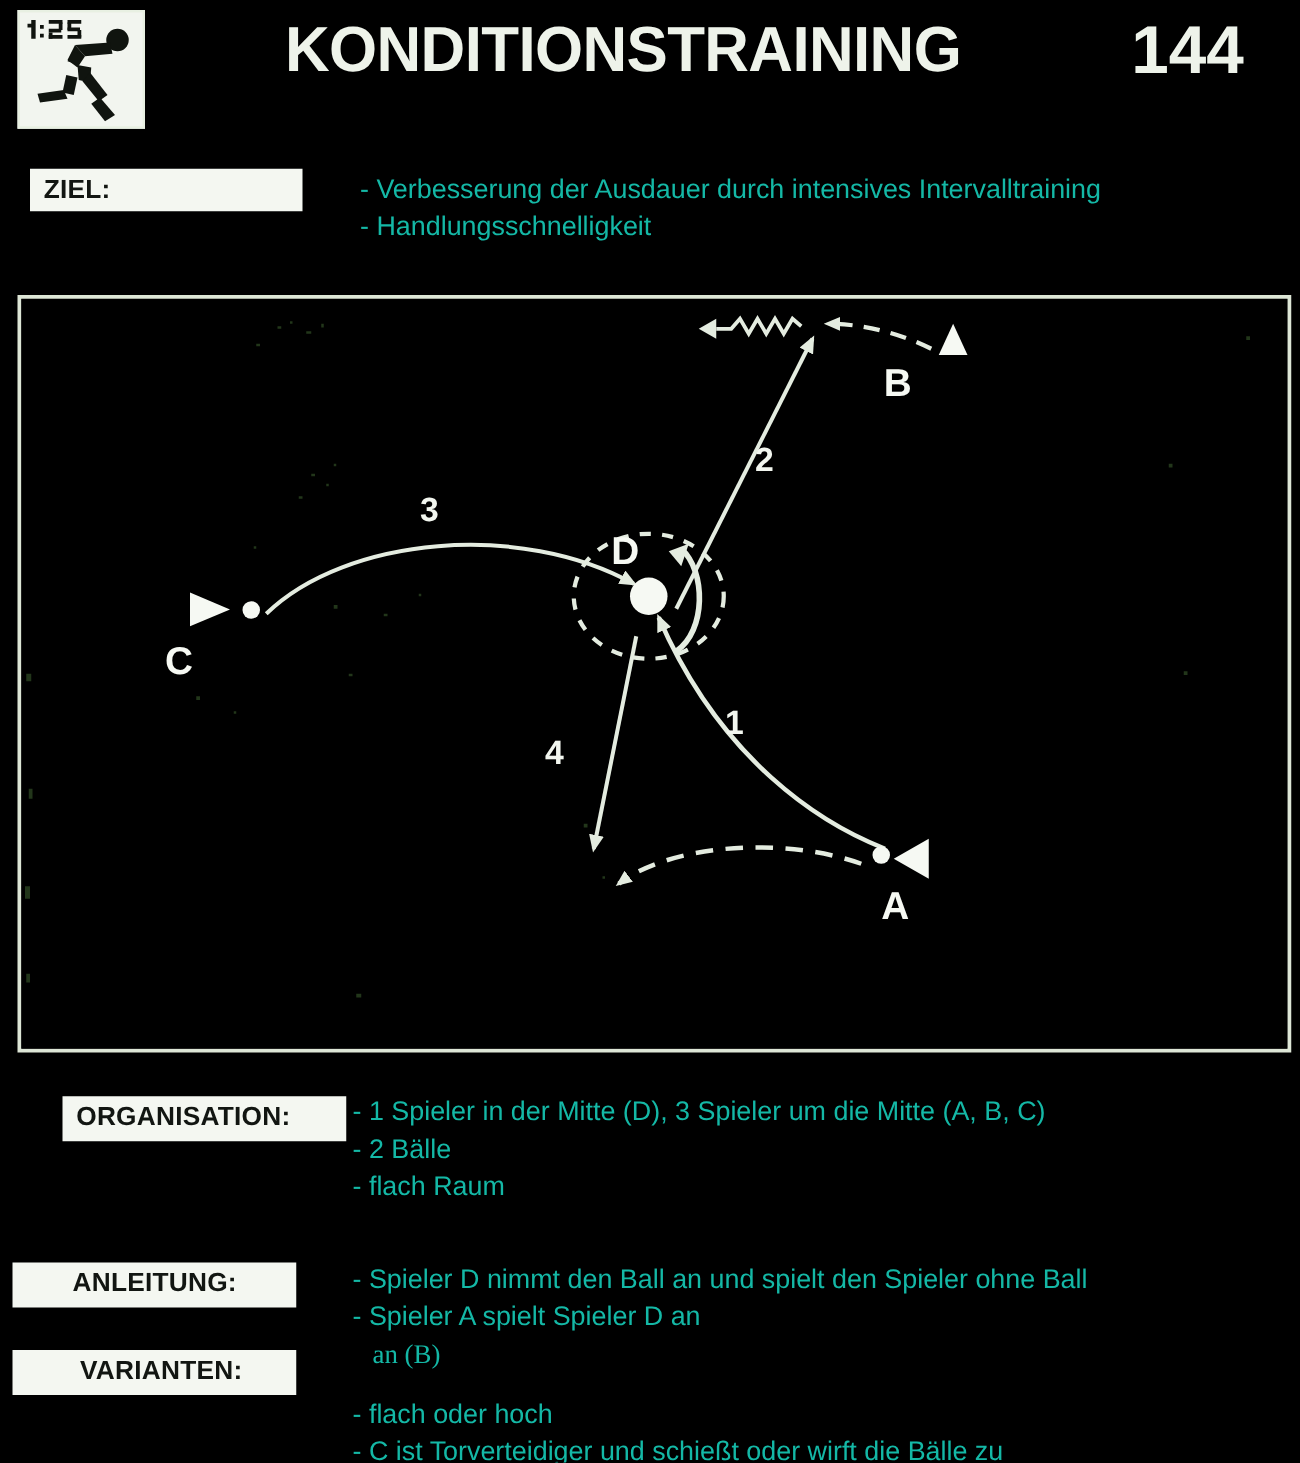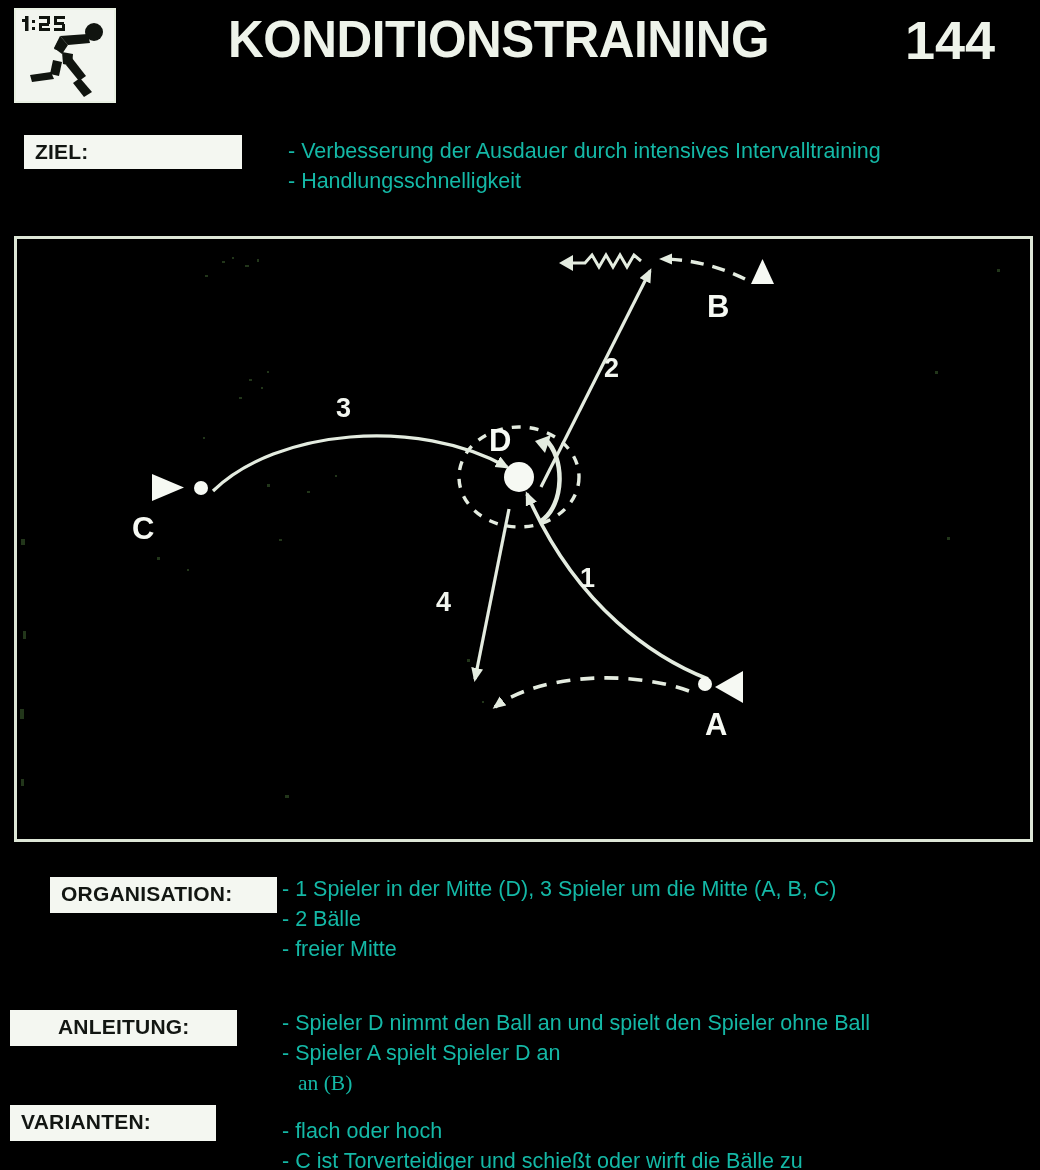--- a/index.html
+++ b/index.html
@@ -245,27 +245,27 @@
       <circle cx="688" cy="445" r="7" fill="#f6f9f3"></circle>
       <text x="688" y="496" font-family="&quot;Liberation Sans&quot;, sans-serif" font-size="31" font-weight="bold" fill="#f6f9f3">A</text>
     </g>
   </svg>
 </div>
 
 <div class="label-box" style="left:10px; top:877px; width:227px; height:36px;margin-left:40px;">ORGANISATION:</div>
 <div class="text-block" style="left:282px; top:874px;">
   <span class="line">- 1 Spieler in der Mitte (D), 3 Spieler um die Mitte (A, B, C)</span>
   <span class="line">- 2 Bälle</span>
-  <span class="line">- freier Mitte</span>
+  <span class="line">- flach Raum</span>
 </div>
 
 <div class="label-box" style="left:10px; top:1010px; width:227px; height:36px;padding-left:48px;">ANLEITUNG:</div>
 <div class="text-block" style="left:282px; top:1008px;">
   <span class="line">- Spieler D nimmt den Ball an und spielt den Spieler ohne Ball</span>
   <span class="line">- Spieler A spielt Spieler D an</span>
   <span class="line cont">  an (B)</span>
 </div>
 
-<div class="label-box" style="left:10px; top:1105px; width:206px; height:36px;">VARIANTEN:</div>
+<div class="label-box" style="left:10px; top:1080px; width:227px; height:36px;text-align:center;">VARIANTEN:</div>
 <div class="text-block" style="left:282px; top:1116px;">
   <span class="line">- flach oder hoch</span>
   <span class="line">- C ist Torverteidiger und schießt oder wirft die Bälle zu</span>
 </div>
 
 </body></html>

